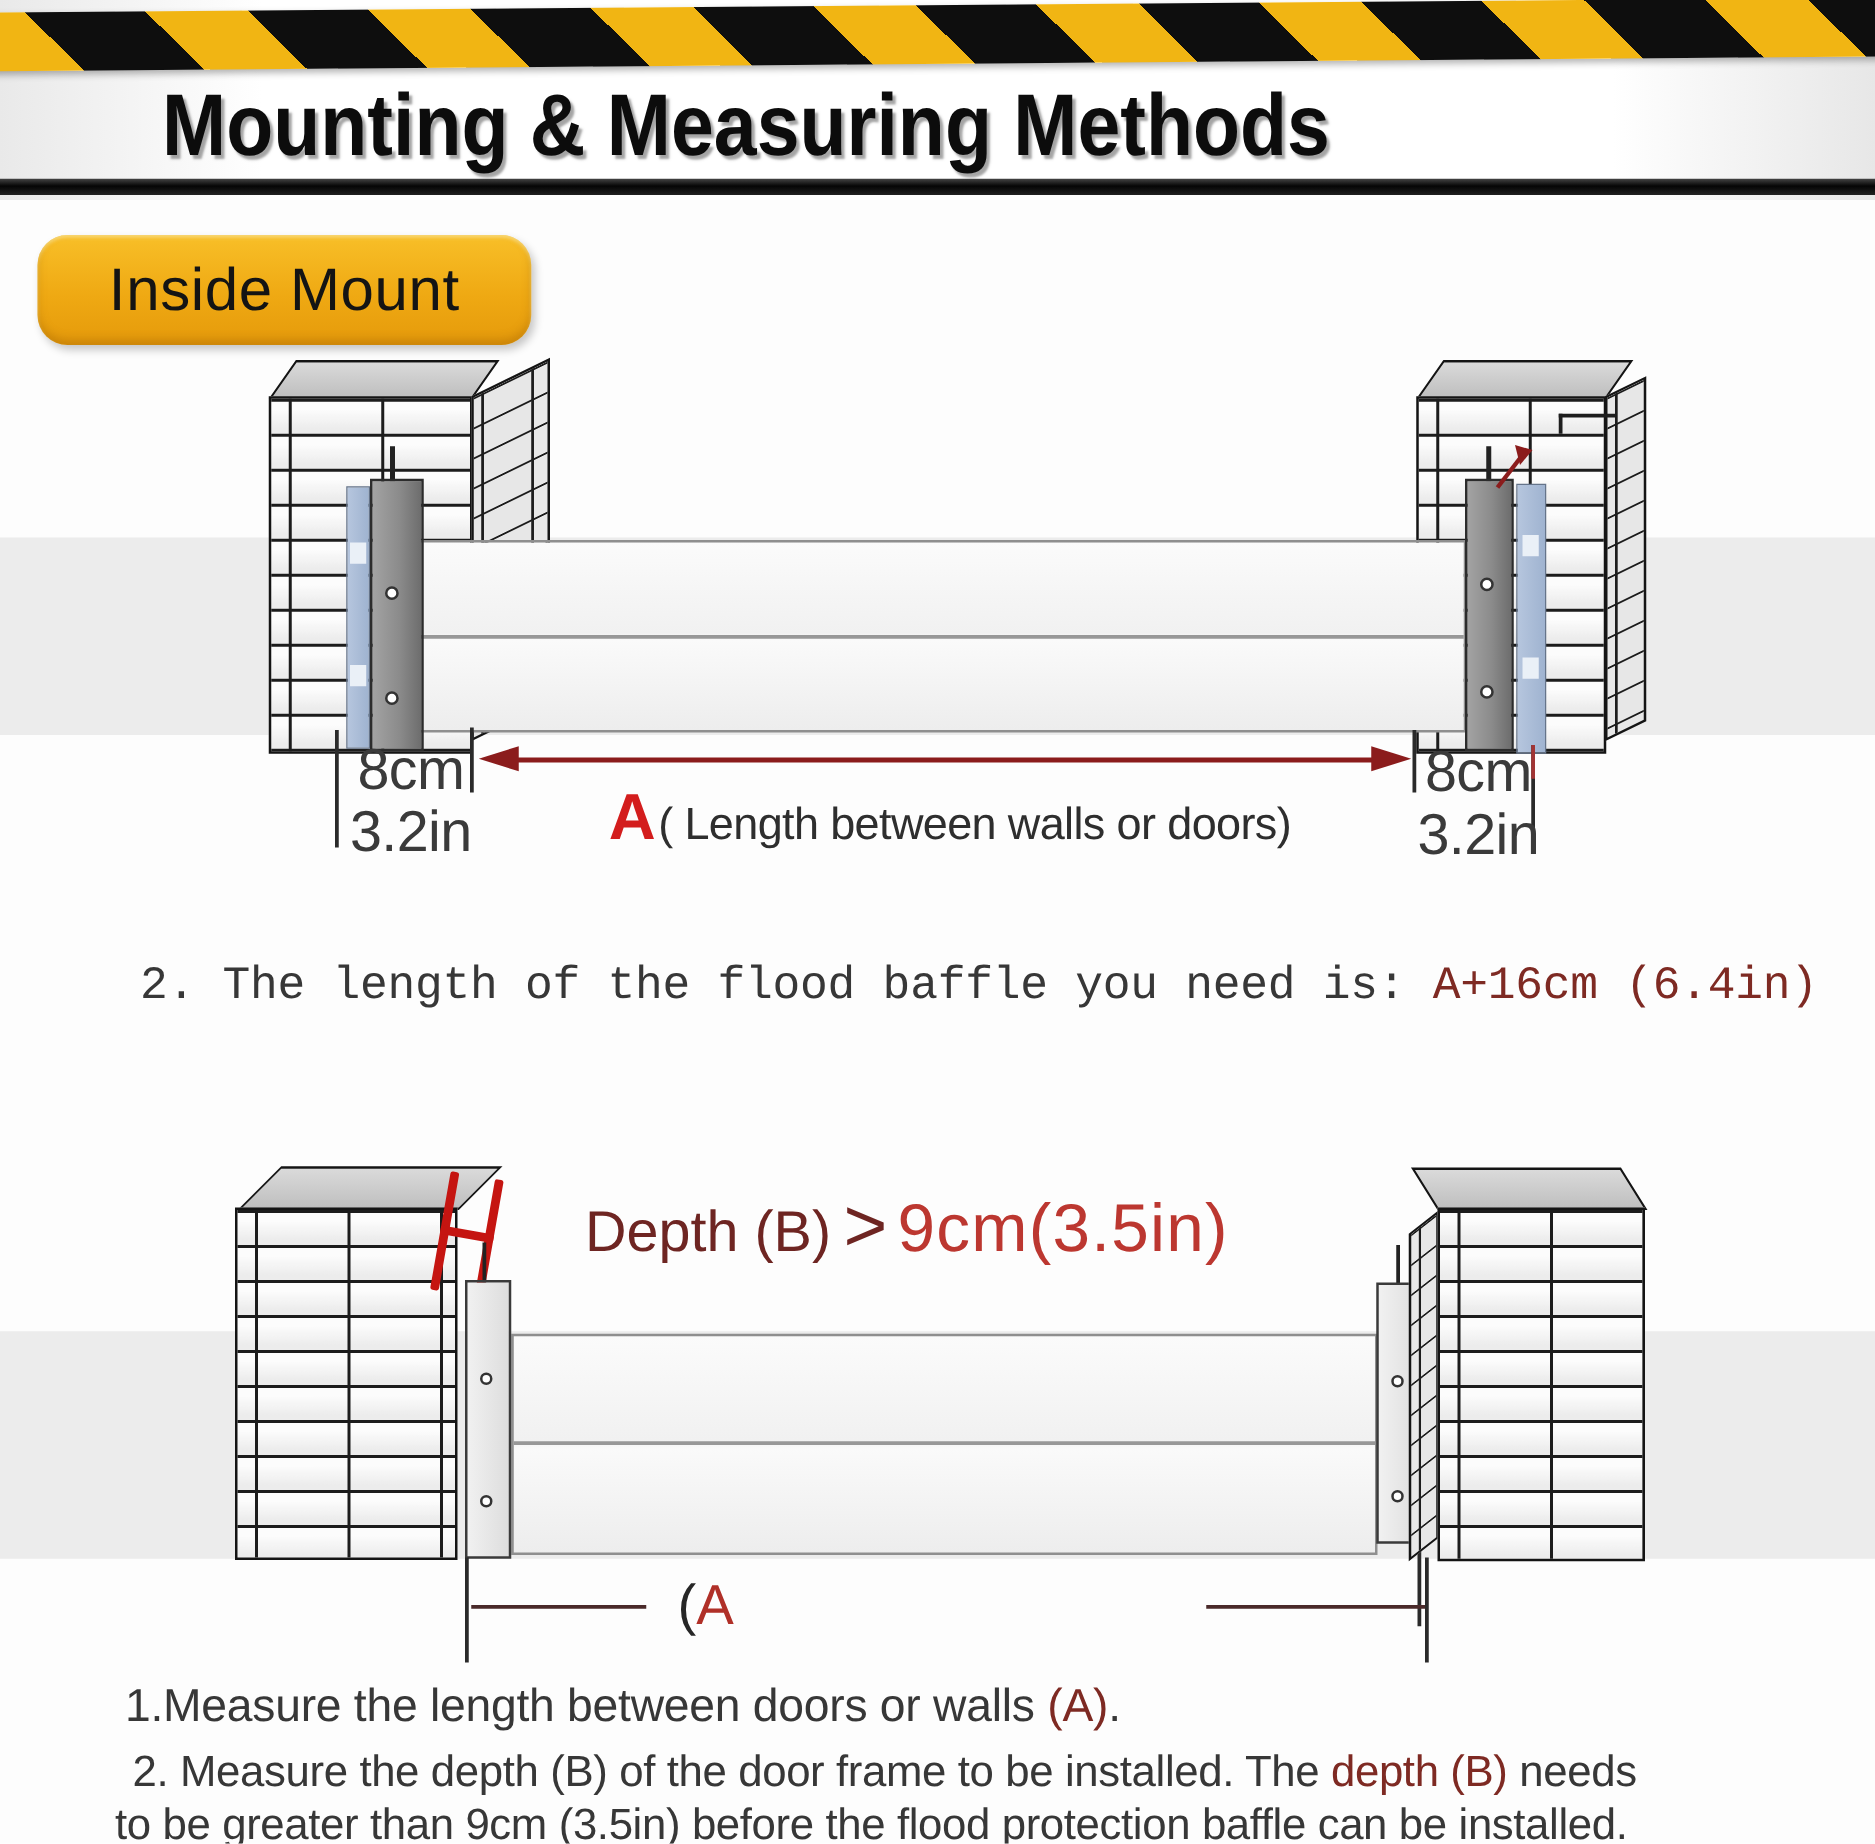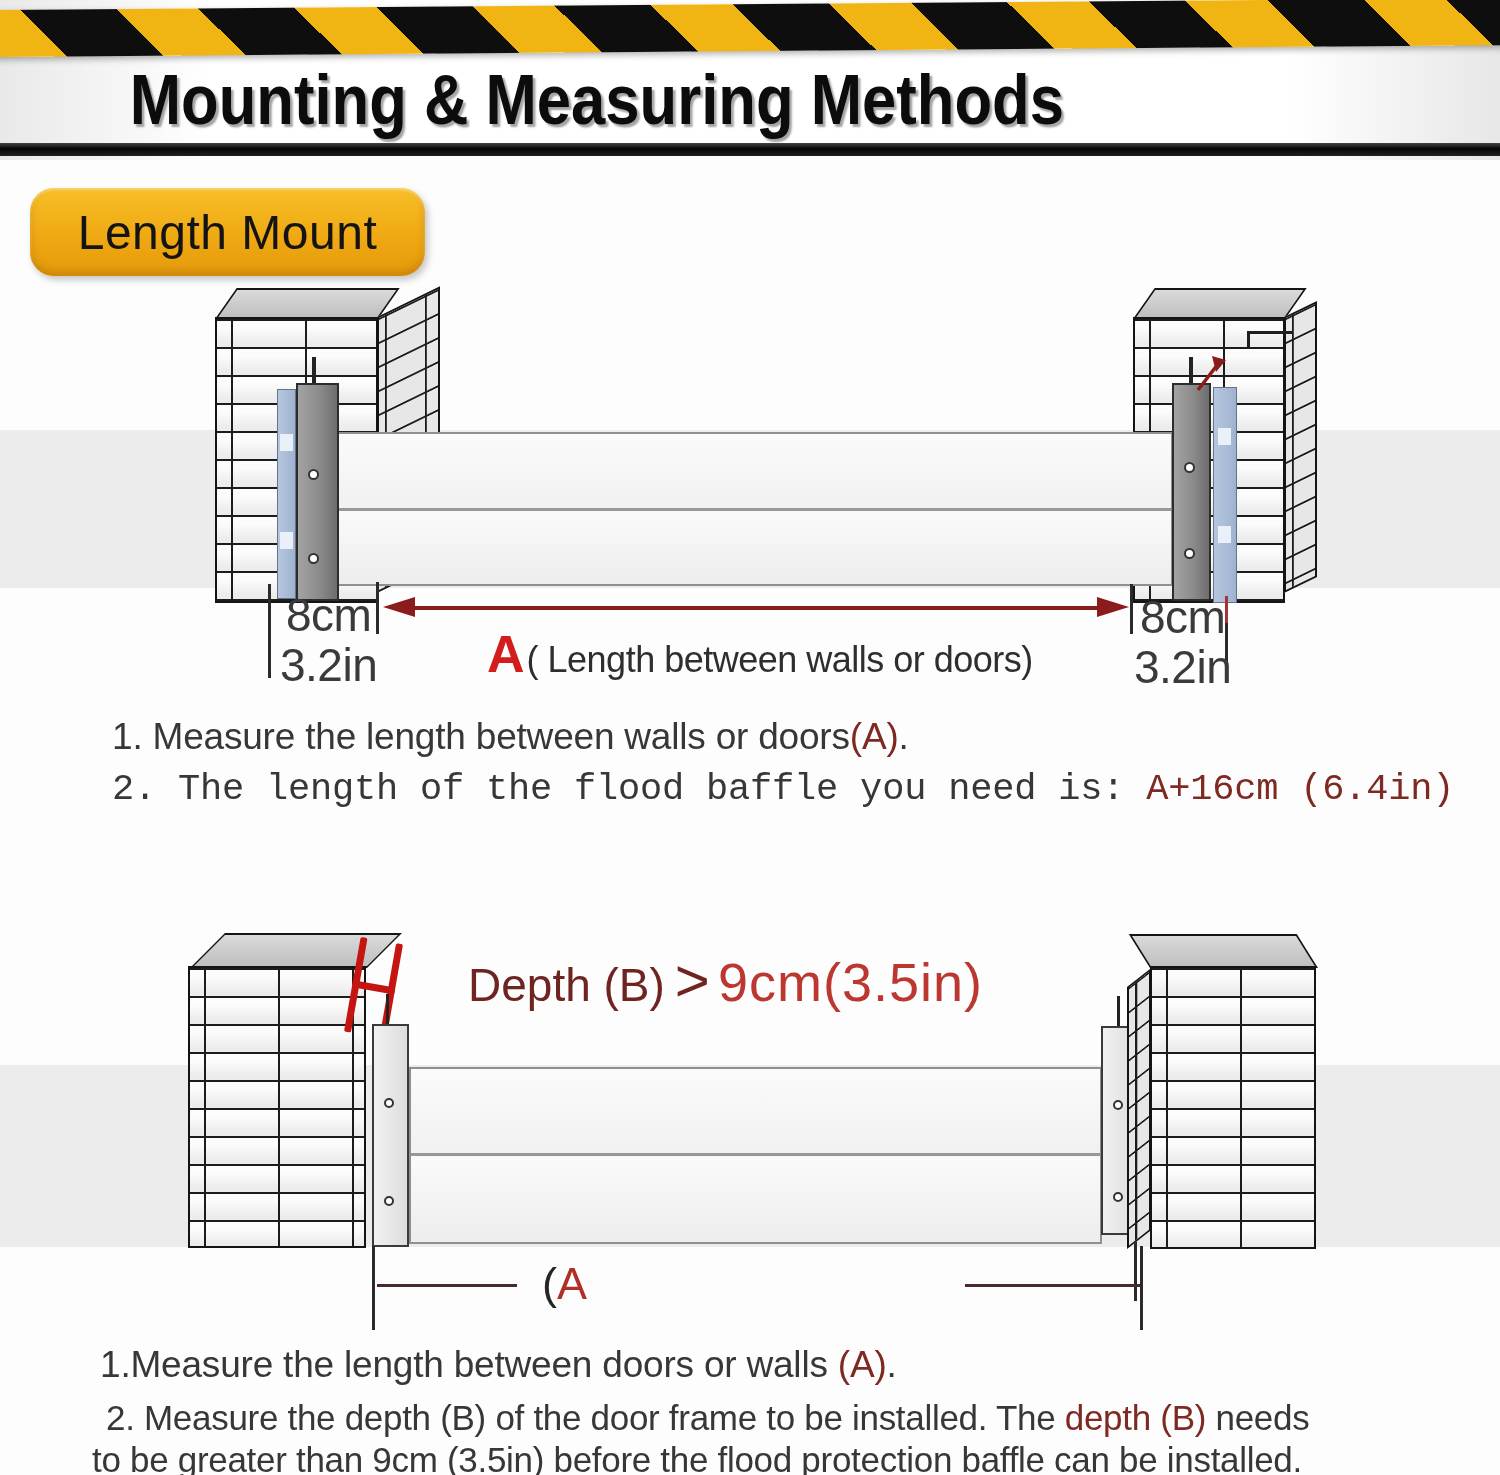--- a/index.html
+++ b/index.html
@@ -105,21 +105,21 @@
 
   <div class="header-band">
     <div class="caution-stripe"></div>
     <div class="title-row">
       <div class="page-title">Mounting &amp; Measuring Methods</div>
     </div>
     <div class="header-divider"></div>
   </div>
 
   <div class="badge" style="left:30px;top:188px;width:395px;height:88px;">
-    <span>Length Mount</span>
+    <span>Inside Mount</span>
   </div>
 
   <div class="gray-band" style="top:430px;height:158px;"></div>
 
   <div>
     <div class="cap" style="left:215px;top:288px;width:163px;height:31px;transform:skewX(-35deg);transform-origin:0 100%;"></div>
     <div class="bricks" style="left:215px;top:317px;width:163px;height:286px;"></div>
     <div class="bricks-side" style="left:377px;top:317px;width:63px;height:276px;transform:skewY(-26deg);transform-origin:0 0;"></div>
   </div>
 
@@ -173,23 +173,20 @@
   <div class="dim-text" style="left:286px;top:588px;">8cm</div>
   <div class="dim-text" style="left:280px;top:638px;">3.2in</div>
   <div class="dim-text" style="left:1140px;top:590px;">8cm</div>
   <div class="dim-text" style="left:1134px;top:640px;">3.2in</div>
 
   <div class="span-label" style="left:487px;top:624px;">
     <span class="big-a">A</span>
     <span class="rest">( Length between walls or doors)</span>
   </div>
 
-  <div class="step" style="left:112px;top:716px;">
-    <span>1. Measure the length between walls or doors</span><span class="accent">(A)</span><span>.</span>
-  </div>
   <div class="step" style="left:112px;top:768px;font-family:Liberation Mono, monospace;">
     <span>2. The length of the flood baffle you need is: </span><span class="accent">A+16cm (6.4in)</span><span></span>
   </div>
 
 
   <div class="gray-band" style="top:1065px;height:182px;"></div>
 
   <div>
     <div class="cap" style="left:190px;top:933px;width:177px;height:35px;transform:skewX(-45deg);transform-origin:0 100%;"></div>
     <div class="bricks" style="left:188px;top:966px;width:178px;height:282px;"></div>

